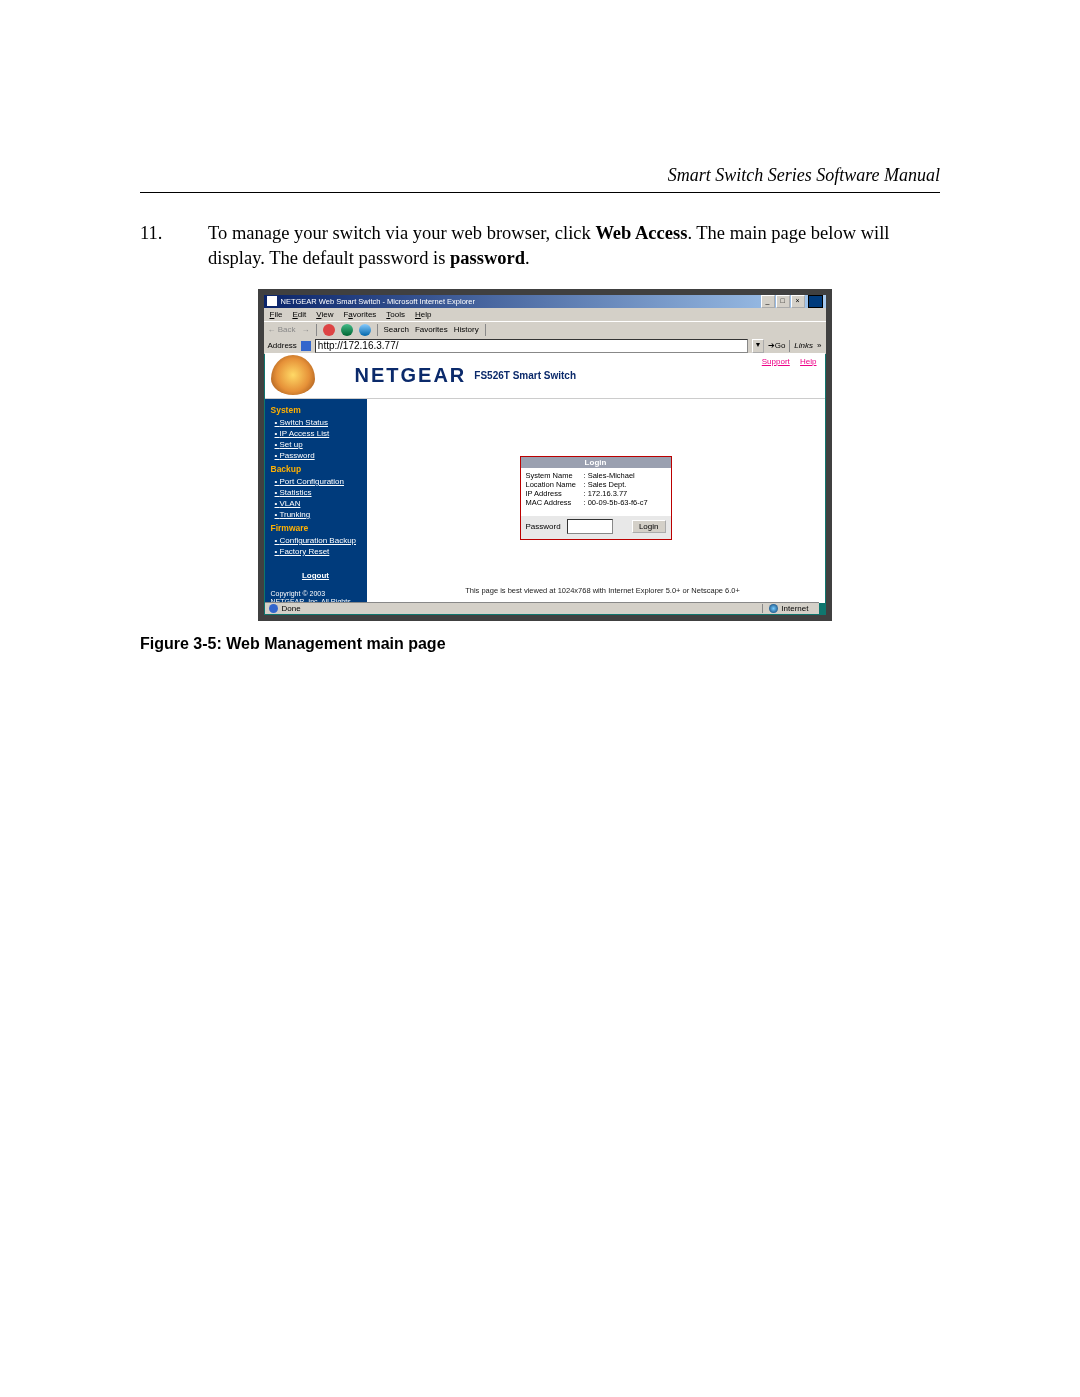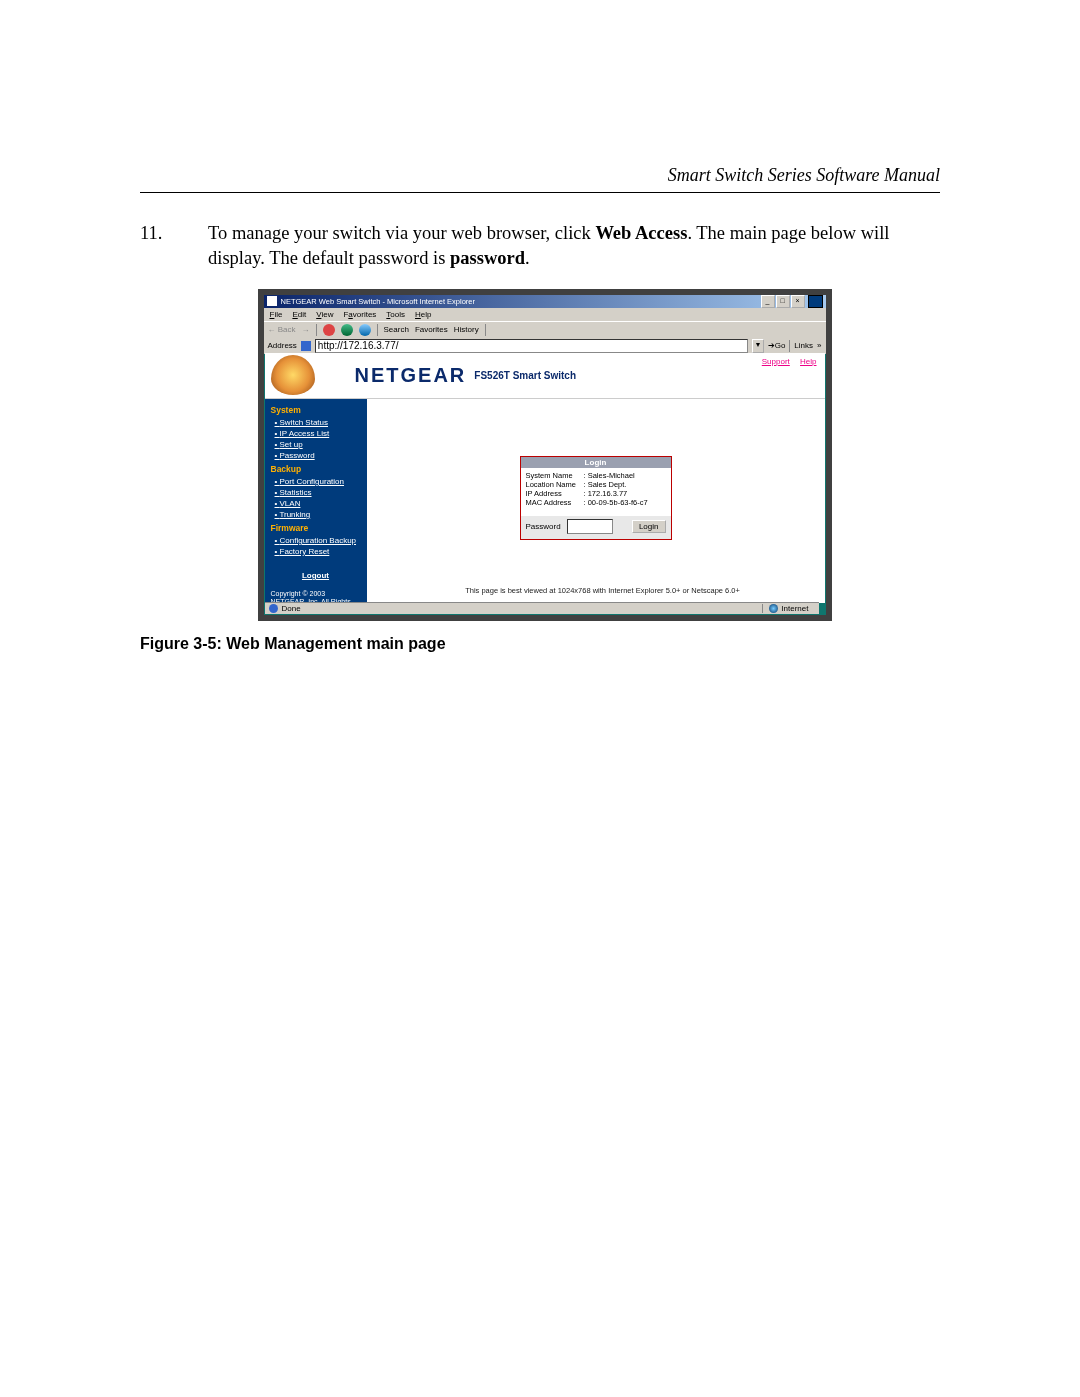--- a/index.html
+++ b/index.html
@@ -99,21 +99,21 @@
   }
   .addrbar .addr-label {}
   .addr-ico { width:10px;height:10px;background:#36c;display:inline-block;}
   .addr-input {
     flex:1; height:12px; background:#fff; border:1px inset #888;
     font-size:10px; padding:0 2px; display:flex; align-items:center;
   }
   .addr-drop { width:10px;height:12px;background:#d4d0c8;border:1px outset #fff;
     font-size:7px;text-align:center;line-height:10px;}
   .go-btn { font-size:8px; }
-  .links-lbl { font-size:8px; }
+  .links-lbl { font-size:8px;font-style:italic; }
 
   .content-area {
     position:absolute; left:1px; right:1px; top:58px; bottom:12px;
     background:#fff; display:flex;
   }
   .banner {
     position:absolute; left:0; right:0; top:0; height:45px;
     background:#fff; display:flex; align-items:center;
     border-bottom:1px solid #ccc;
     z-index:2;

